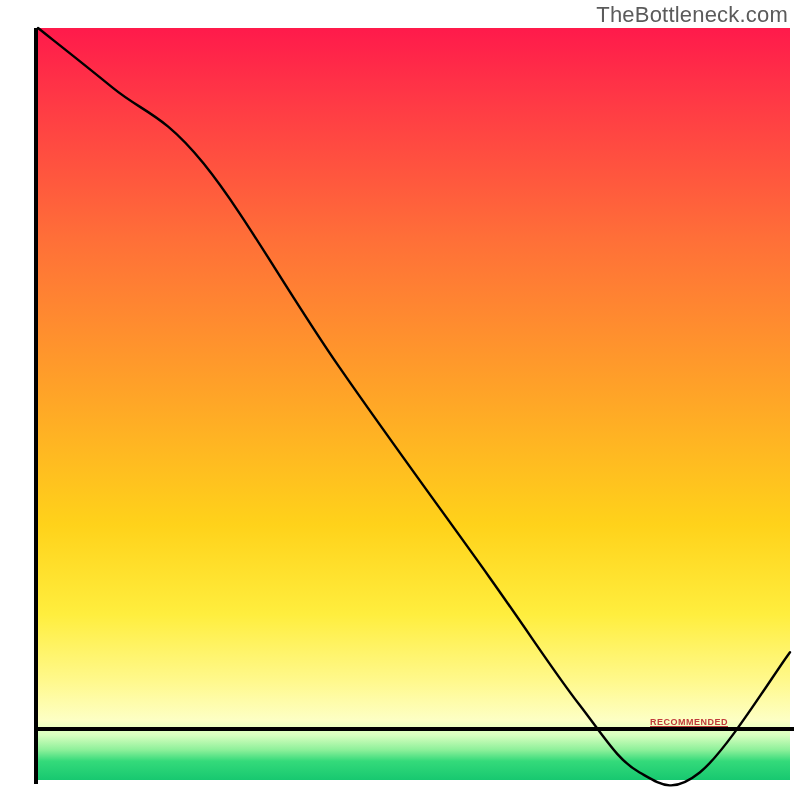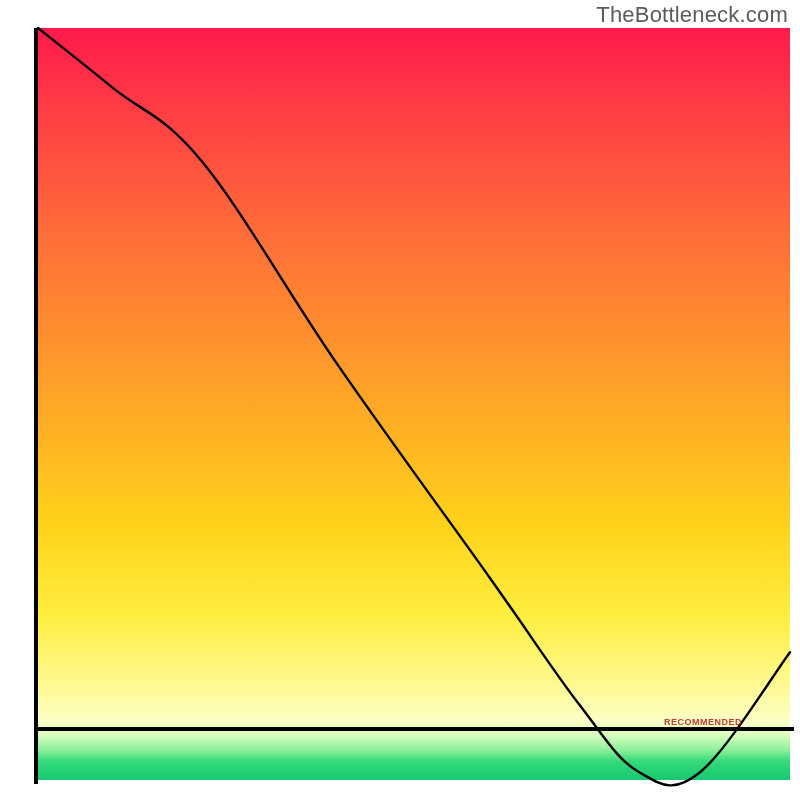--- a/index.html
+++ b/index.html
@@ -106,15 +106,15 @@
     <div class="gradient"></div>
   </div>
 
   <div class="axis-left"></div>
   <div class="axis-bottom"></div>
 
   <svg class="curve" viewBox="0 0 752 752" preserveAspectRatio="none">
     <path d="M 0 0 C 13.536 10.828799999999994, 45.4208 35.795199999999966, 75.2 60.15999999999997 C 104.9792 84.52479999999997, 124.832 85.27680000000001, 165.44 135.36 C 206.048 185.44320000000002, 249.3632 263.952, 300.8 338.4 C 352.2368 412.84799999999996, 407.8848 488.04800000000006, 451.2 548.96 C 494.5152 609.8720000000001, 514.3679999999999 641.6064, 541.4399999999999 676.8 C 568.512 711.9935999999999, 579.9424 732.2976, 601.6 744.48 C 623.2576 756.6624, 634.688 766.1376, 661.76 744.48 C 688.832 722.8224, 735.7568 645.8176, 752 624.16"></path>
   </svg>
 
-  <div class="bottom-label" style="left: 664px;">RECOMMENDED</div>
+  <div class="bottom-label" style="left: 650px; text-decoration: underline;">RECOMMENDED</div>
 
 </div>
 
 </body></html>

